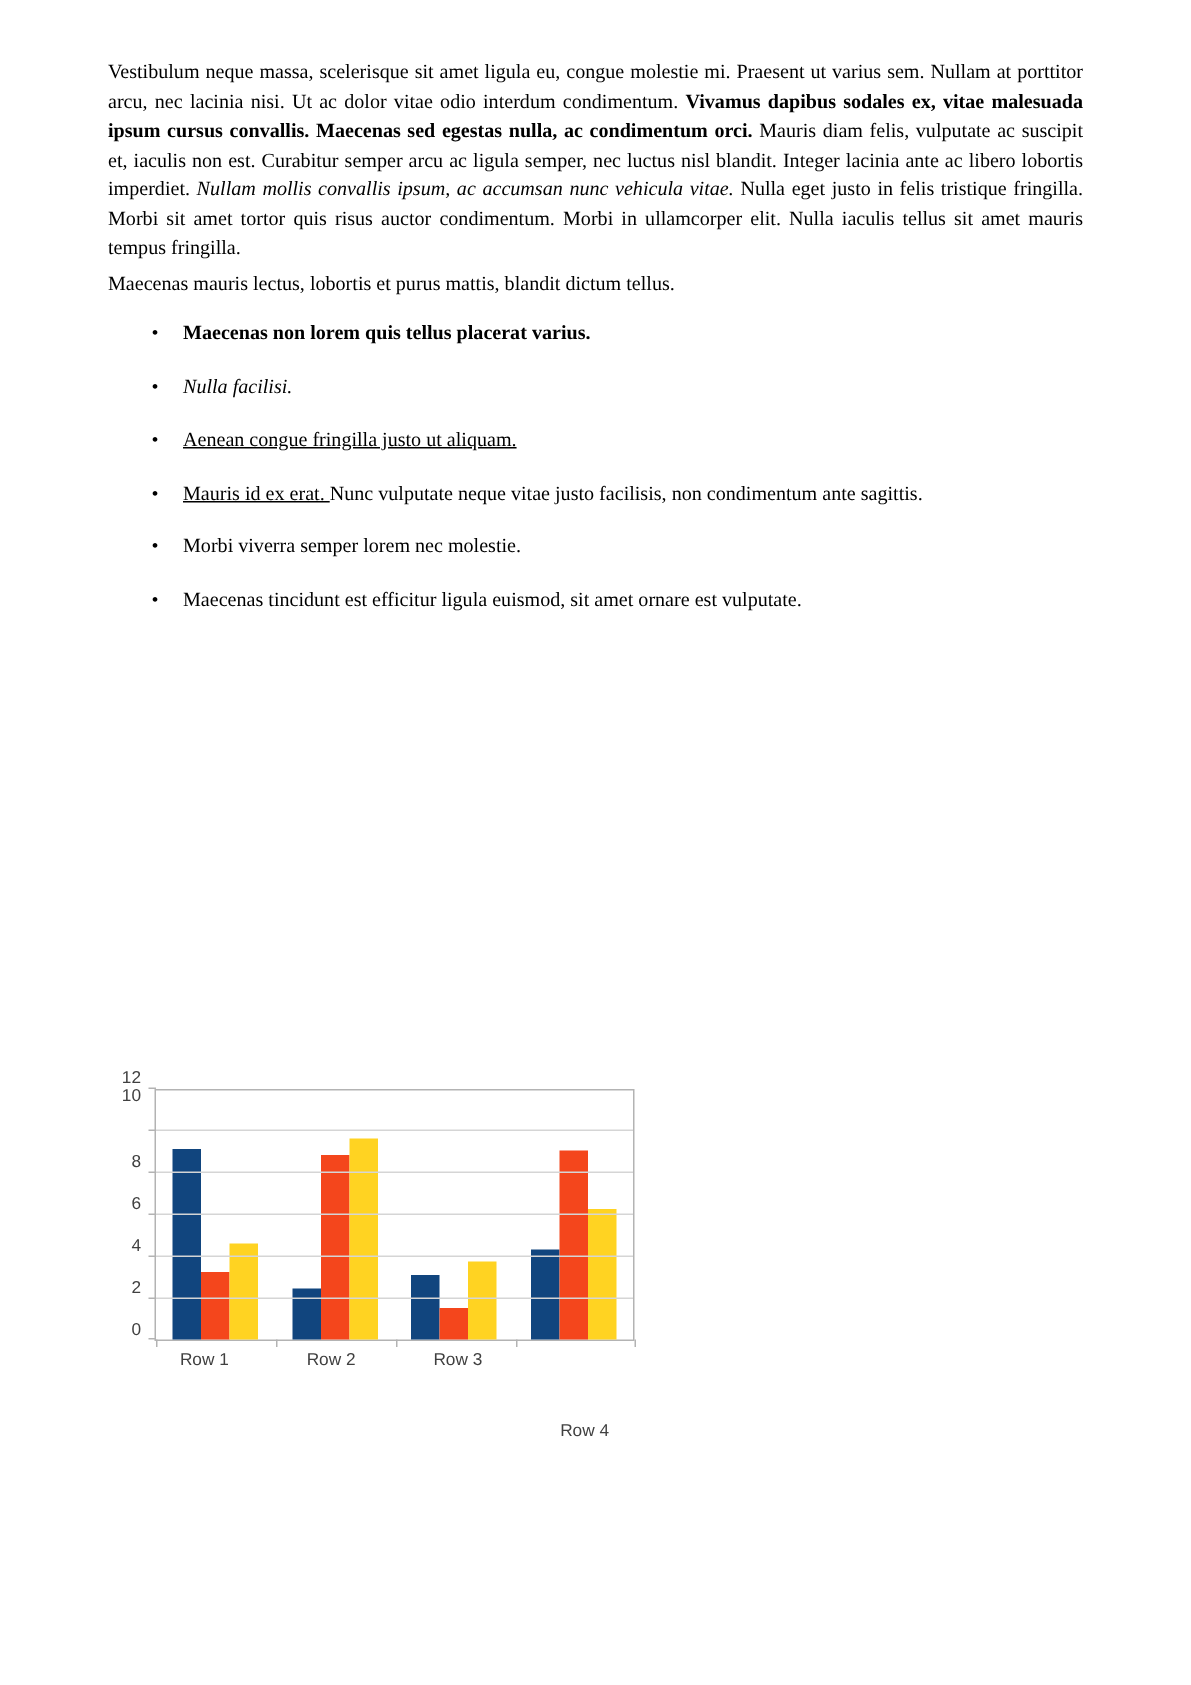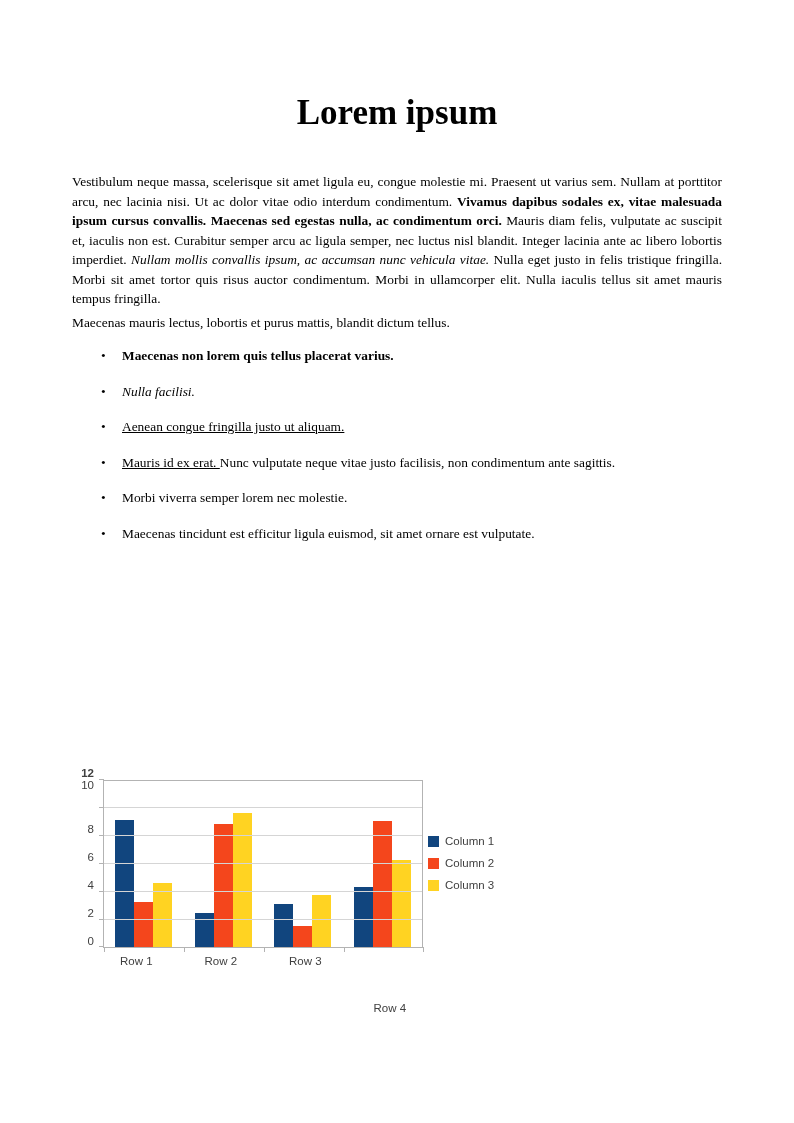--- a/index.html
+++ b/index.html
@@ -76,21 +76,20 @@
   .legend { position: absolute; left: 353px; top: 62px; }
   .legend-item { display: flex; align-items: center; margin-bottom: 10px; }
   .legend-swatch { width: 11px; height: 11px; margin-right: 6px; flex: 0 0 11px; }
   .legend-label { font-size: 11.5px; white-space: nowrap; }
 </style>
 </head>
 <body>
 
 <div class="page">
 
-  <h1 class="doc-title">Lorem ipsum</h1>
 
 
   <p class="body-par par-1 justified" id="paragraph-1"><span class="run-normal">Vestibulum neque massa, scelerisque sit amet ligula eu, congue molestie mi. Praesent ut varius sem. Nullam at porttitor arcu, nec lacinia nisi. Ut ac dolor vitae odio interdum condimentum. </span><span class="run-bold">Vivamus dapibus sodales ex, vitae malesuada ipsum cursus convallis. Maecenas sed egestas nulla, ac condimentum orci. </span><span class="run-normal">Mauris diam felis, vulputate ac suscipit et, iaculis non est. Curabitur semper arcu ac ligula semper, nec luctus nisl blandit. Integer lacinia ante ac libero lobortis imperdiet. </span><span class="run-italic">Nullam mollis convallis ipsum, ac accumsan nunc vehicula vitae. </span><span class="run-normal">Nulla eget justo in felis tristique fringilla. Morbi sit amet tortor quis risus auctor condimentum. Morbi in ullamcorper elit. Nulla iaculis tellus sit amet mauris tempus fringilla.</span></p>
 
   <p class="body-par par-2">Maecenas mauris lectus, lobortis et purus mattis, blandit dictum tellus.</p>
 
   <ul class="bullet-list" id="bullet-list">
       <li class="bullet-item">
         <span class="bullet-marker">•</span>
         <span class="bullet-text"><span class="run-bold">Maecenas non lorem quis tellus placerat varius.</span></span>
@@ -153,42 +152,28 @@
         <div class="y-tick" style="bottom: 83px;"></div>
         <div class="y-label" style="bottom: 78px; color: rgb(64, 64, 64); position: absolute; left: -70px; right: auto; width: 60px;">6</div>
         <div class="gridline" style="bottom: 111px; background: rgb(213, 213, 213);"></div>
         <div class="y-tick" style="bottom: 111px;"></div>
         <div class="y-label" style="bottom: 106px; color: rgb(64, 64, 64); position: absolute; left: -70px; right: auto; width: 60px;">8</div>
         <div class="gridline" style="bottom: 139px; background: rgb(213, 213, 213);"></div>
         <div class="y-tick" style="bottom: 139px;"></div>
         <div class="y-label" style="bottom: 150px; color: rgb(64, 64, 64); position: absolute; left: -70px; right: auto; width: 60px;">10</div>
         <div class="gridline" style="bottom: 167px; background: transparent;"></div>
         <div class="y-tick" style="bottom: 167px;"></div>
-        <div class="y-label" style="bottom: 162px; color: rgb(64, 64, 64); position: absolute; left: -70px; right: auto; width: 60px; font-weight: bold;">12</div>
+        <div class="y-label" style="bottom: 162px; color: rgb(64, 64, 64); position: absolute; left: -70px; right: auto; width: 60px;">12</div>
         <div class="x-tick" style="left: 0px;"></div>
         <div class="x-tick" style="left: 80px;"></div>
         <div class="x-tick" style="left: 160px;"></div>
         <div class="x-tick" style="left: 240px;"></div>
         <div class="x-tick" style="left: 319px;"></div>
       </div>
     <div class="x-labels" id="x-labels">
         <div class="x-label" style="color: rgb(64, 64, 64);">Row 1</div>
         <div class="x-label" style="color: rgb(64, 64, 64);">Row 2</div>
         <div class="x-label" style="color: rgb(64, 64, 64);">Row 3</div>
         <div class="x-label" style="color: rgb(64, 64, 64); margin-top: 47px;">Row 4</div>
       </div>
-    <div class="legend" id="legend">
-        <div class="legend-item">
-          <span class="legend-swatch" style="background: rgb(17, 69, 126);"></span>
-          <span class="legend-label" style="color: rgb(64, 64, 64);">Column 1</span>
-        </div>
-        <div class="legend-item">
-          <span class="legend-swatch" style="background: rgb(244, 70, 28);"></span>
-          <span class="legend-label" style="color: rgb(64, 64, 64);">Column 2</span>
-        </div>
-        <div class="legend-item">
-          <span class="legend-swatch" style="background: rgb(255, 211, 34);"></span>
-          <span class="legend-label" style="color: rgb(64, 64, 64);">Column 3</span>
-        </div>
-      </div>
   </div>
 
 </div>
 
 </body></html>

